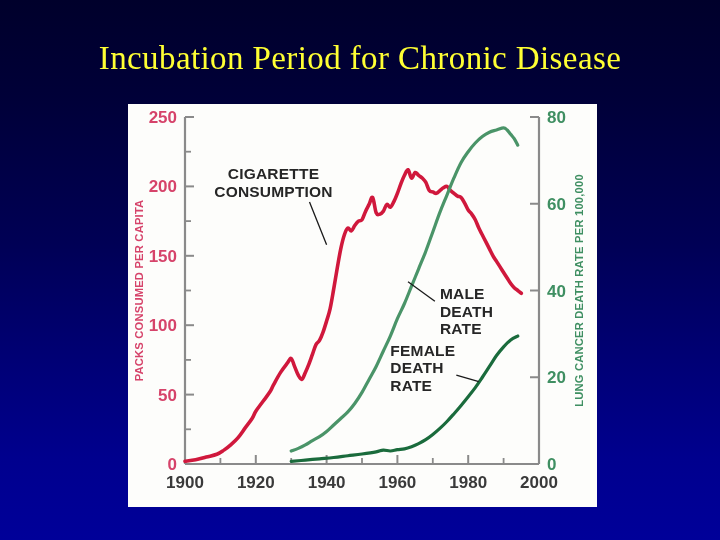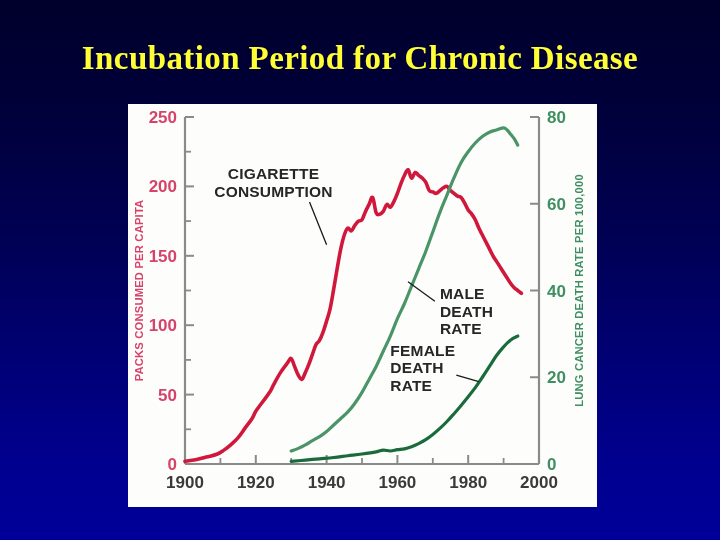--- a/index.html
+++ b/index.html
@@ -20,21 +20,21 @@
   }
   #slide-title {
     position: absolute;
     left: 0;
     top: 40px;
     width: 720px;
     text-align: center;
     color: #ffff33;
     font-family: "Liberation Serif", "DejaVu Serif", serif;
     font-size: 33px;
-    font-weight: 700;
+    font-weight: 400;
     letter-spacing: 0.4px;
     white-space: nowrap;
   }
   #figure {
     position: absolute;
     left: 128px;
     top: 104px;
     width: 469px;
     height: 403px;
     background: #fdfdfb;

